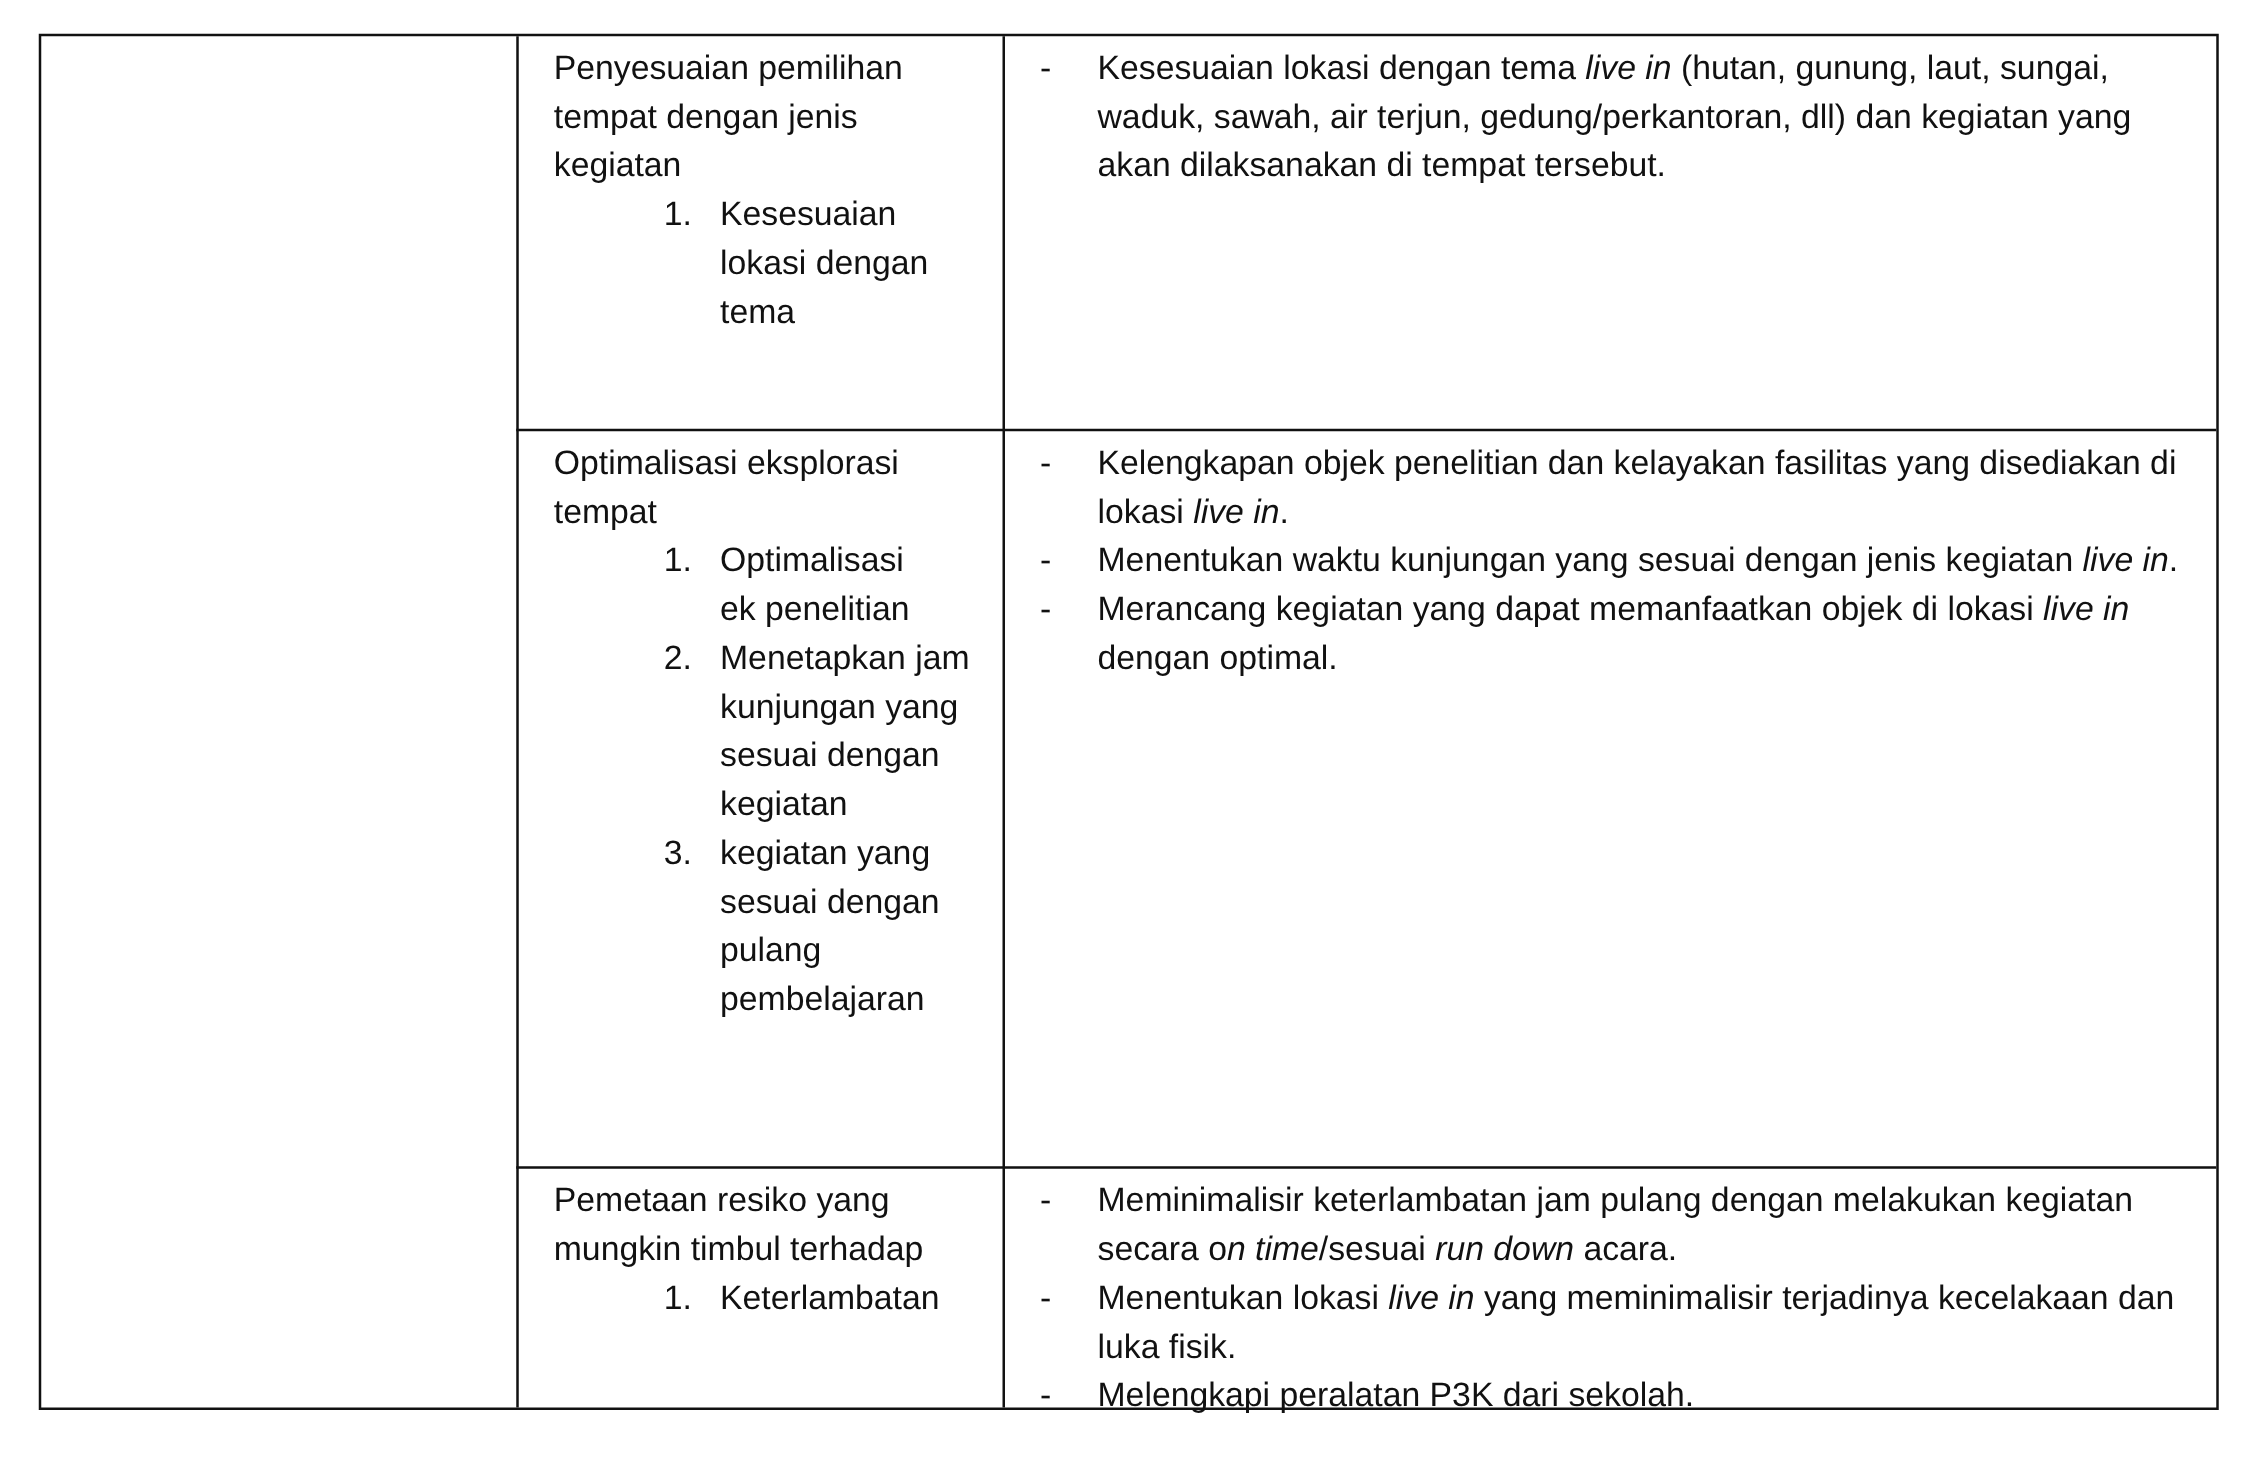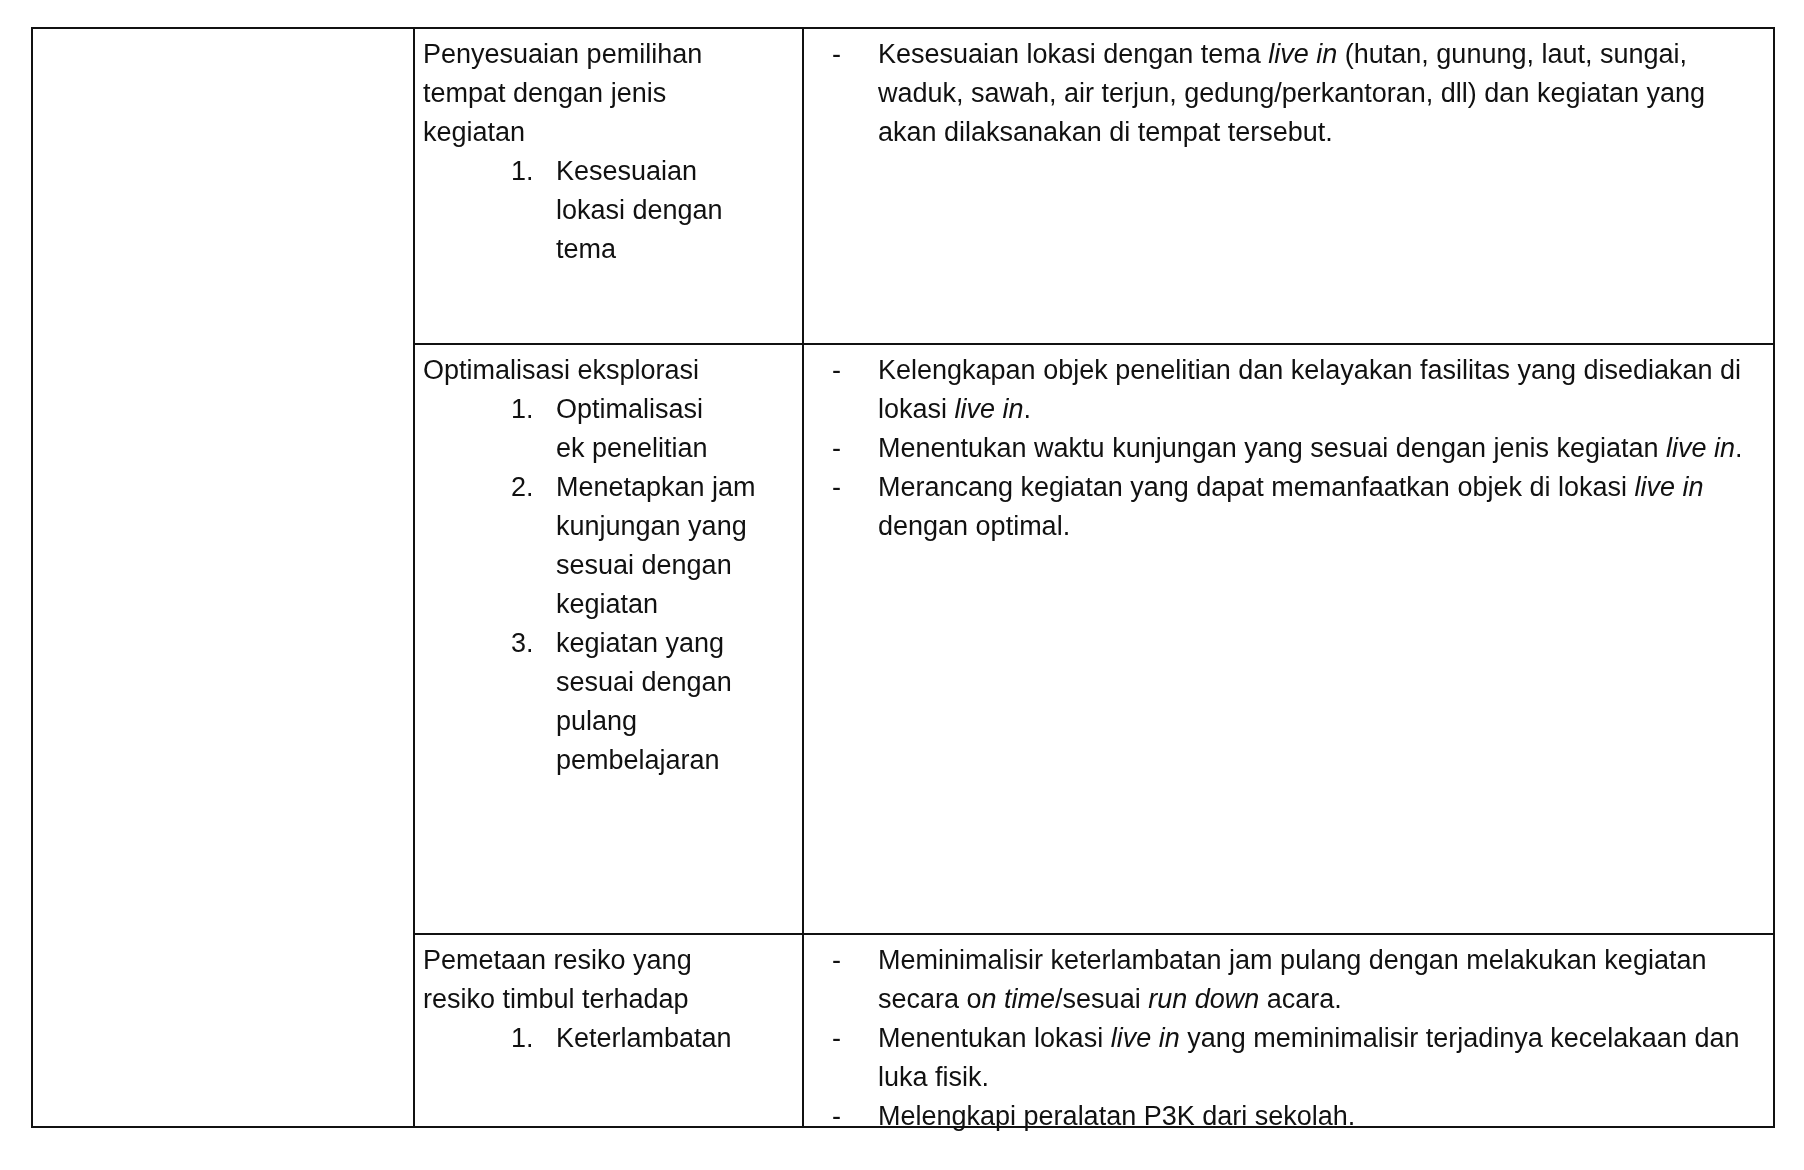--- a/index.html
+++ b/index.html
@@ -3,21 +3,21 @@
 <meta charset="utf-8">
 <style>
   html, body { margin: 0; padding: 0; background: #ffffff; }
   body { width: 1804px; height: 1170px; position: relative; overflow: hidden;
          font-family: "Liberation Sans", "DejaVu Sans", sans-serif; color: #111; }
   .doc-table { position: absolute; left: 31px; top: 27px; width: 1744px; height: 1101px;
                border: 2px solid #111; box-sizing: border-box; }
   .col-divider { position: absolute; top: 0; bottom: 0; width: 2px; background: #111; }
   .row-divider { position: absolute; height: 2px; background: #111; }
   .cell { position: absolute; box-sizing: border-box; font-size: 27px; line-height: 39px; }
-  .cell-mid { left: 376px; width: 390px; padding: 6px 10px 0 14px; }
+  .cell-mid { left: 396px; width: 390px; padding: 6px 10px 0 14px; }
   .cell-right { left: 771px; width: 971px; padding: 6px 14px 0 28px; }
   .heading-line { display: block; }
   ol.sub { margin: 0; padding: 0; list-style: none; }
   ol.sub li { position: relative; padding-left: 133px; }
   ol.sub li .num { position: absolute; left: 88px; }
   ul.dash { margin: 0; padding: 0; list-style: none; }
   ul.dash li { position: relative; padding-left: 46px; }
   ul.dash li .dash-mark { position: absolute; left: 0; }
   em { }
 </style>
@@ -46,20 +46,21 @@
       </ol>
     </div>
   <div class="cell cell-right" style="top:0">
       <ul class="dash">
         <li><span class="dash-mark">-</span><span>Kesesuaian lokasi dengan tema </span><em>live in</em><span> (hutan, gunung, laut, sungai, waduk, sawah, air terjun, gedung/perkantoran, dll) dan kegiatan yang akan dilaksanakan di tempat tersebut.</span></li>
       </ul>
     </div>
 
   <div class="cell cell-mid" style="top:316px">
       <span class="heading-line">Optimalisasi eksplorasi</span>
+      <span class="heading-line">tempat</span>
       <ol class="sub">
         <li>
           <span class="num">1.</span>
           <span class="heading-line">Optimalisasi</span>
           <span class="heading-line">ek penelitian</span>
         </li>
         <li>
           <span class="num">2.</span>
           <span class="heading-line">Menetapkan jam</span>
           <span class="heading-line">kunjungan yang</span>
@@ -78,21 +79,21 @@
   <div class="cell cell-right" style="top:316px">
       <ul class="dash">
         <li><span class="dash-mark">-</span><span>Kelengkapan objek penelitian dan kelayakan fasilitas yang disediakan di lokasi </span><em>live in</em><span>.</span></li>
         <li><span class="dash-mark">-</span><span>Menentukan waktu kunjungan yang sesuai dengan jenis kegiatan </span><em>live in</em><span>.</span></li>
         <li><span class="dash-mark">-</span><span>Merancang kegiatan yang dapat memanfaatkan objek di lokasi </span><em>live in</em><span> dengan optimal.</span></li>
       </ul>
     </div>
 
   <div class="cell cell-mid" style="top:906px">
       <span class="heading-line">Pemetaan resiko yang</span>
-      <span class="heading-line">resiko timbul terhadap</span>
+      <span class="heading-line">mungkin timbul terhadap</span>
       <ol class="sub">
         <li>
           <span class="num">1.</span>
           <span class="heading-line">Keterlambatan</span>
         </li>
       </ol>
     </div>
   <div class="cell cell-right" style="top:906px">
       <ul class="dash">
         <li><span class="dash-mark">-</span><span>Meminimalisir keterlambatan jam pulang dengan melakukan kegiatan secara o</span><em>n time</em><span>/sesuai </span><em>run down</em><span> acara.</span></li>

